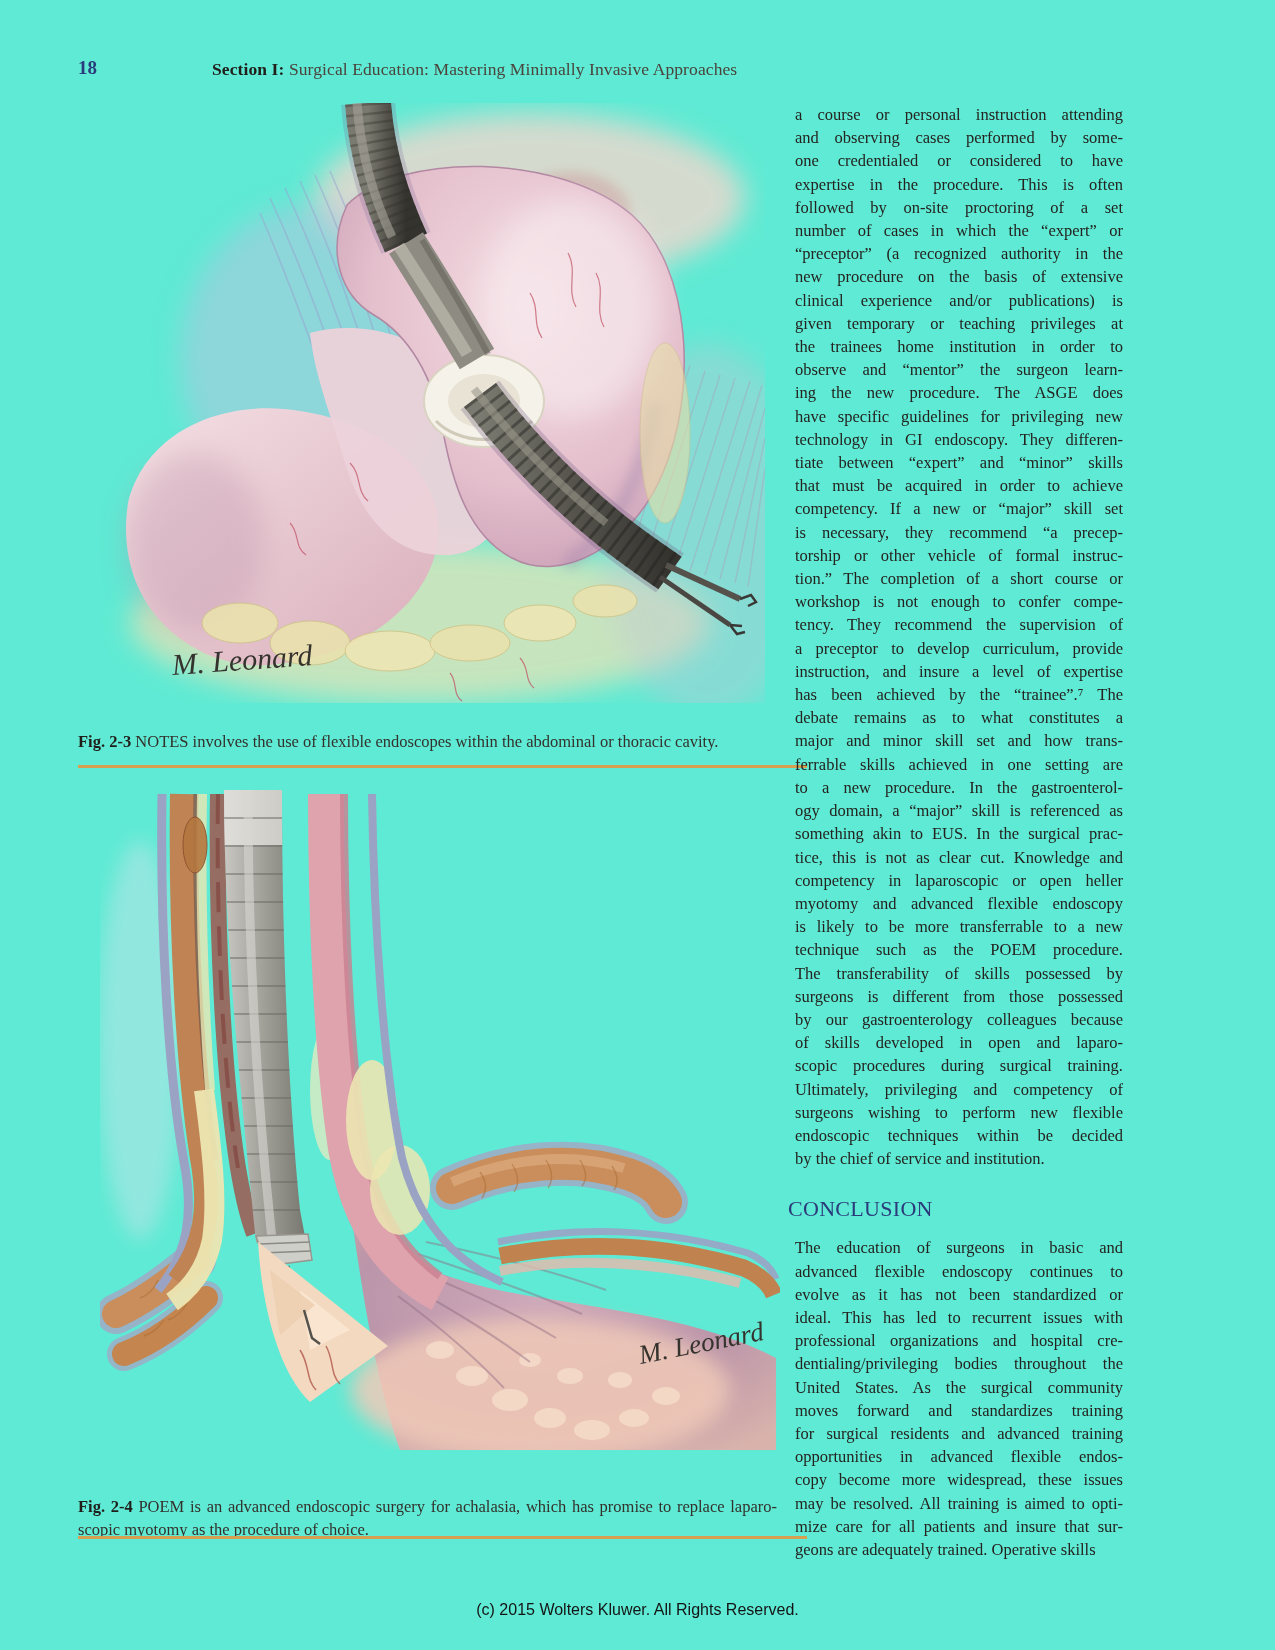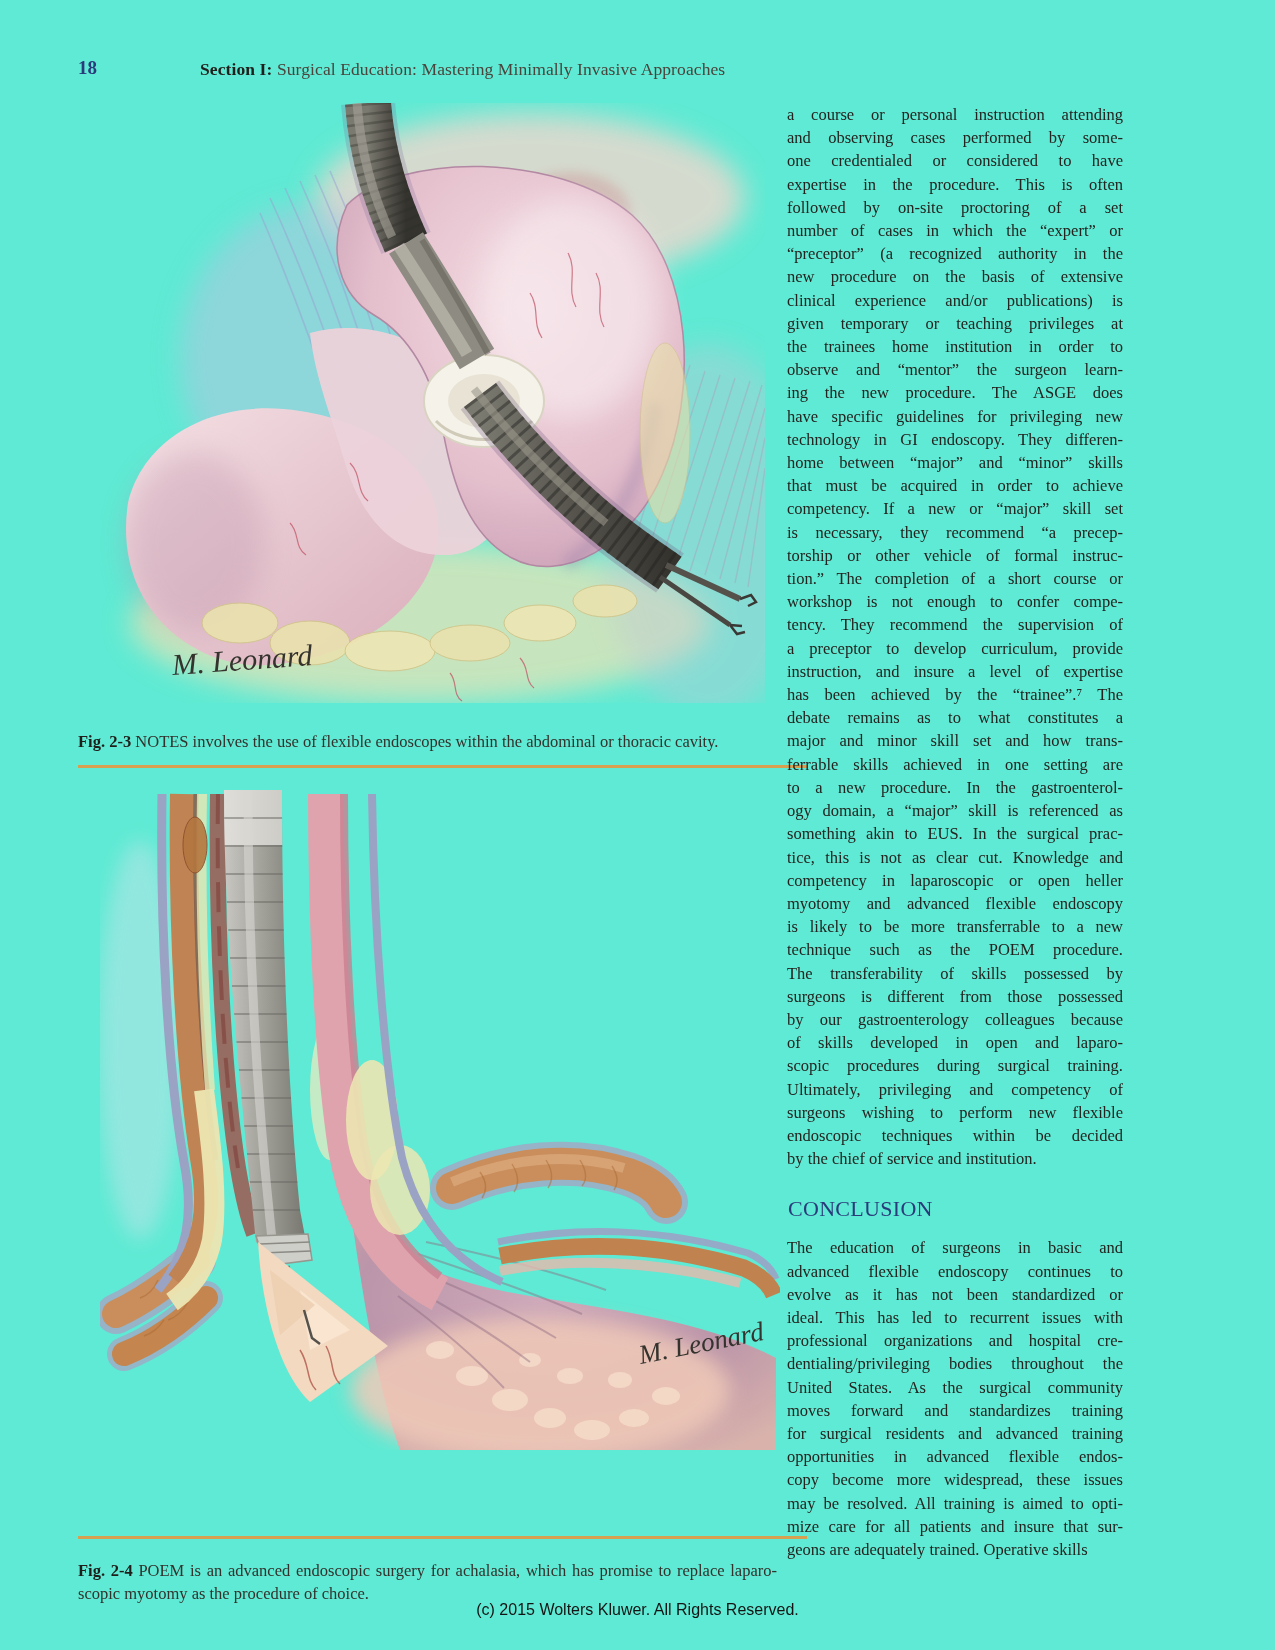--- a/index.html
+++ b/index.html
@@ -6,21 +6,21 @@
   .page {
     position:relative; width:1275px; height:1650px; background:#5eead4;
     font-family:"Liberation Serif","DejaVu Serif",serif; overflow:hidden;
   }
   
   .page-number {
     position:absolute; left:78px; top:57px; font-size:19px; font-weight:700;
     color:#2b3a7a;
   }
   .running-head {
-    position:absolute; left:200px; top:59px; font-size:17.5px; color:#4a443c;
+    position:absolute; left:212px; top:59px; font-size:17.5px; color:#4a443c;
     letter-spacing:.1px;
   }
   .running-head b { color:#201f1b; }
   
   .figure { position:absolute; }
   .fig1 { left:100px; top:103px; width:665px; height:600px; }
   .fig2 { left:100px; top:790px; width:680px; height:660px; }
   .figure svg { position:absolute; left:0; top:0; }
   .signature {
     position:absolute; font-style:italic; color:#35332e; white-space:nowrap;
@@ -28,33 +28,33 @@
   }
   .sig1 { left:72px; top:540px; font-size:30px; transform:rotate(-4deg); }
   .sig2 { left:538px; top:538px; font-size:27px; transform:rotate(-11deg); }
   
   .caption {
     position:absolute; left:78px; width:699px; font-size:16.5px;
     line-height:22.5px; color:#33312c;
   }
   .caption b { color:#1f1e1a; }
   .caption-1 { top:731px; }
-  .caption-2 { top:1560px; }
+  .caption-2 { top:1496px; }
   .cap-justify { text-align:justify; text-align-last:justify; }
   .gold-rule {
     position:absolute; left:78px; width:729px; height:3px; background:#d6a050;
   }
   .rule-1 { top:765px; }
   .rule-2 { top:1536px; }
   
   .right-col {
     position:absolute; left:787px; top:103px; width:336px;
     font-size:16.5px; line-height:23.2px; color:#24231f;
   }
-  .jline { text-align:justify; text-align-last:justify; }
+  .jline { text-align:justify; text-align-last:justify;margin-left:8px; }
   .jline.last { text-align-last:left; }
   .conclusion-heading {
     margin:26px 0 15px 1px; font-size:22px; line-height:25px;
     font-weight:400; color:#2b3a7a; letter-spacing:.3px;
   }
   
   .page-footer {
     position:absolute; left:0; right:0; top:1601px; text-align:center;
     font-family:"Liberation Sans","DejaVu Sans",sans-serif;
     font-size:16px; color:#141414;
@@ -294,21 +294,21 @@
         <div class="jline">number of cases in which the “expert” or</div>
         <div class="jline">“preceptor” (a recognized authority in the</div>
         <div class="jline">new procedure on the basis of extensive</div>
         <div class="jline">clinical experience and/or publications) is</div>
         <div class="jline">given temporary or teaching privileges at</div>
         <div class="jline">the trainees home institution in order to</div>
         <div class="jline">observe and “mentor” the surgeon learn-</div>
         <div class="jline">ing the new procedure. The ASGE does</div>
         <div class="jline">have specific guidelines for privileging new</div>
         <div class="jline">technology in GI endoscopy. They differen-</div>
-        <div class="jline">home between “major” and “minor” skills</div>
+        <div class="jline">tiate between “expert” and “minor” skills</div>
         <div class="jline">that must be acquired in order to achieve</div>
         <div class="jline">competency. If a new or “major” skill set</div>
         <div class="jline">is necessary, they recommend “a precep-</div>
         <div class="jline">torship or other vehicle of formal instruc-</div>
         <div class="jline">tion.” The completion of a short course or</div>
         <div class="jline">workshop is not enough to confer compe-</div>
         <div class="jline">tency. They recommend the supervision of</div>
         <div class="jline">a preceptor to develop curriculum, provide</div>
         <div class="jline">instruction, and insure a level of expertise</div>
         <div class="jline">has been achieved by the “trainee”.⁷ The</div>

